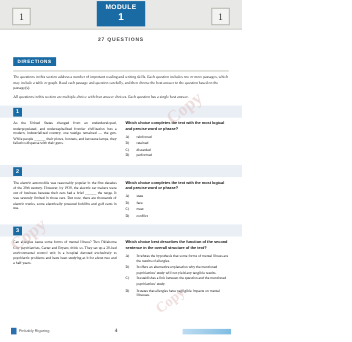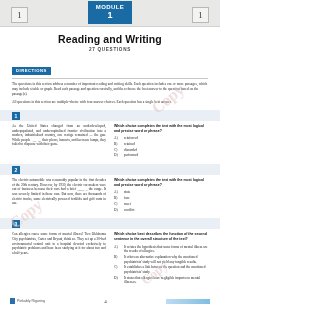--- a/index.html
+++ b/index.html
@@ -234,21 +234,20 @@
 <div class="header-band">
   <div class="corner-num corner-left">1</div>
   <div class="module-badge">
     <span class="m-word">MODULE</span>
     <span class="m-num">1</span>
   </div>
   <div class="corner-num corner-right">1</div>
 </div>
 
 <div class="title-wrap">
-  <div class="doc-title">Reading and Writing</div>
   <div class="doc-subtitle">27 QUESTIONS</div>
 </div>
 
 <div class="directions-block">
   <span class="directions-tag">DIRECTIONS</span>
   <div class="directions-rule"></div>
   <p class="directions-p">The questions in this section address a number of important reading and writing skills. Each question includes one or more passages, which may include a table or graph. Read each passage and question carefully, and then choose the best answer to the question based on the passage(s).</p>
   <p class="directions-p">All questions in this section are multiple-choice with four answer choices. Each question has a single best answer.</p>
 </div>
 

